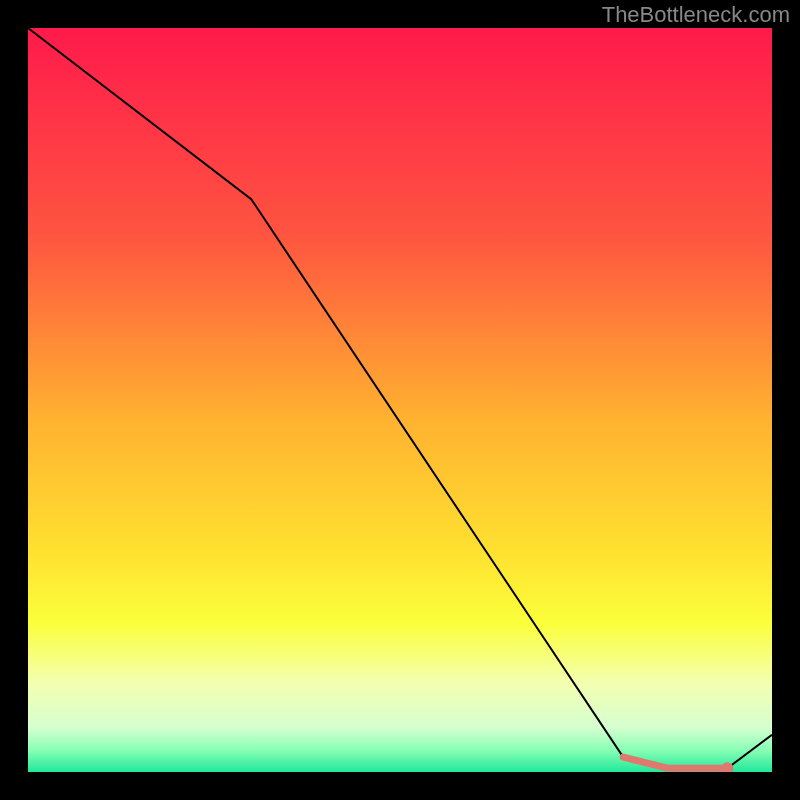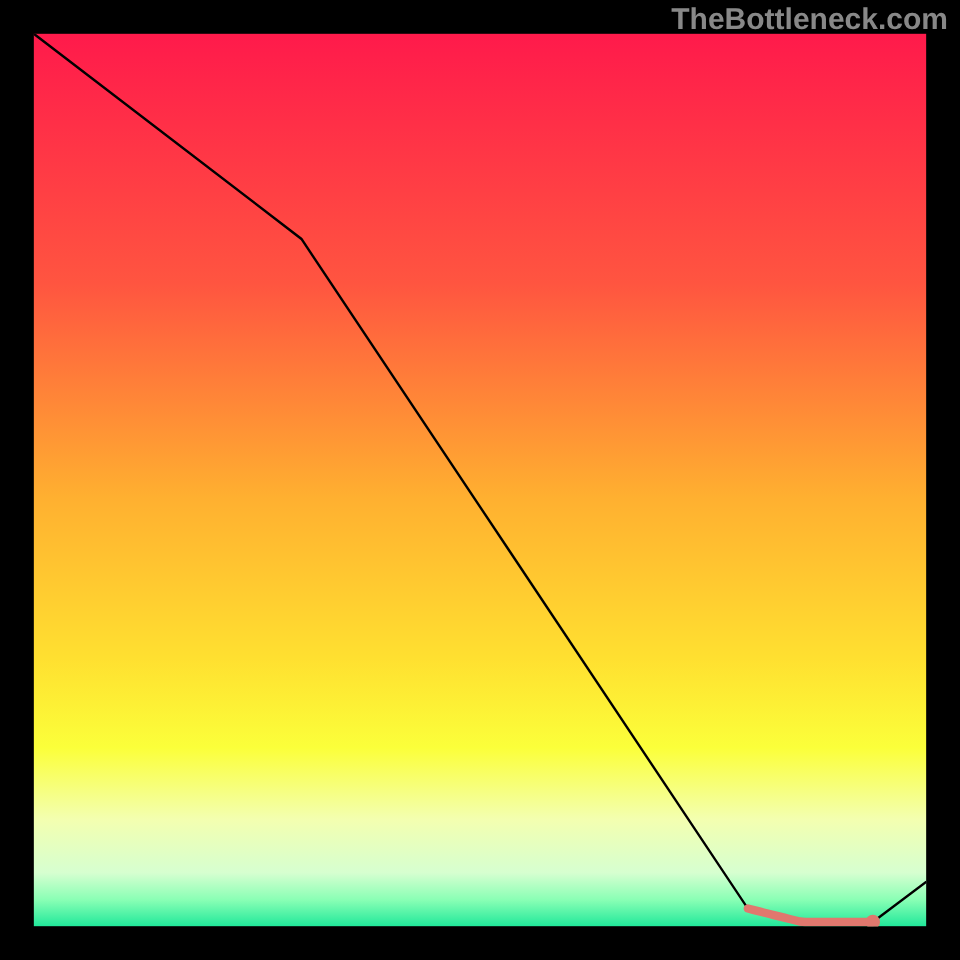--- a/index.html
+++ b/index.html
@@ -17,22 +17,22 @@
     left: 0;
     width: 800px;
     height: 800px;
     background: #000;
   }
   .watermark {
     position: absolute;
     top: 2px;
     right: 10px;
     color: #888;
-    font-size: 25px;
-    font-weight: 700;
+    font-size: 22px;
+    font-weight: 400;
     user-select: none;
   }
   .plot {
     position: absolute;
     top: 28px;
     left: 28px;
     width: 744px;
     height: 744px;
   }
   svg {

